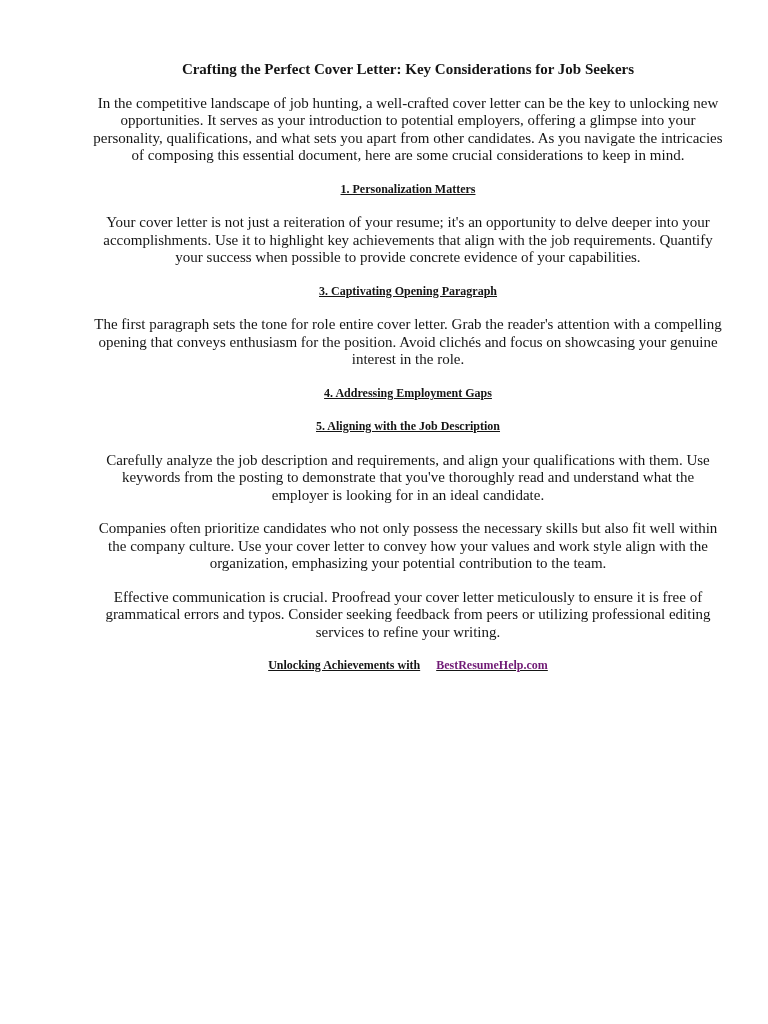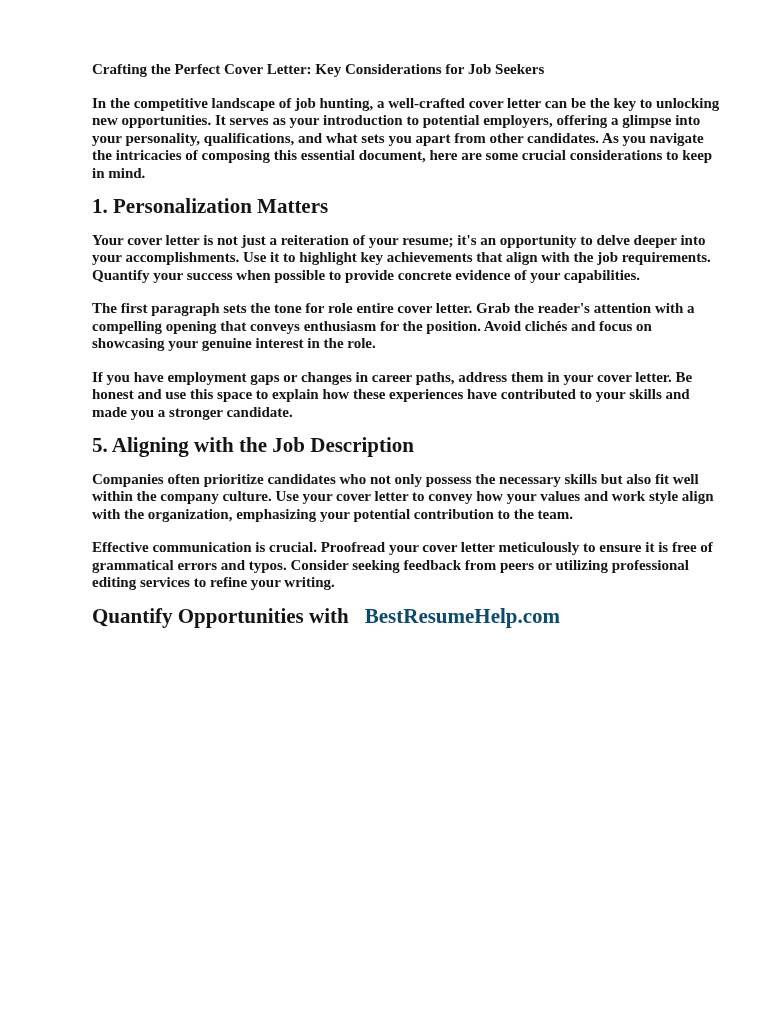--- a/index.html
+++ b/index.html
@@ -15,65 +15,67 @@
     font-family: "Liberation Serif", "DejaVu Serif", serif;
   }
   .page {
     position: absolute;
     top: 61px;
     left: 92px;
     width: 632px;
     color: #151515;
     font-size: 15px;
     line-height: 17.5px;
-    text-align: left;
+    text-align: center;
   }
   .doc-title {
     font-size: 15px;
     font-weight: bold;
     margin: 0 0 16px 0;
     line-height: 17.5px;
   }
   .section-heading {
-    font-size: 21px;
+    font-size: 12px;
     font-weight: bold;
     margin: 16px 0 15px 0;
     line-height: 17.5px;
+    text-decoration: underline;
   }
   .para {
     margin: 16px 0 15px 0;
-    font-weight: bold;
   }
   .promo-link {
-    color: #0c4a6e;
+    color: #701a75;
     font-weight: bold;
     text-decoration: none;
     margin-left: 16px;
     cursor: pointer;
   }
 </style>
 </head>
 <body>
 
 <div class="page">
 
   <h1 class="doc-title">Crafting the Perfect Cover Letter: Key Considerations for Job Seekers</h1>
 
   <p class="para">In the competitive landscape of job hunting, a well-crafted cover letter can be the key to unlocking new opportunities. It serves as your introduction to potential employers, offering a glimpse into your personality, qualifications, and what sets you apart from other candidates. As you navigate the intricacies of composing this essential document, here are some crucial considerations to keep in mind.</p>
 
   <h2 class="section-heading">1. Personalization Matters</h2>
 
   <p class="para">Your cover letter is not just a reiteration of your resume; it's an opportunity to delve deeper into your accomplishments. Use it to highlight key achievements that align with the job requirements. Quantify your success when possible to provide concrete evidence of your capabilities.</p>
 
+  <h2 class="section-heading">3. Captivating Opening Paragraph</h2>
   <p class="para">The first paragraph sets the tone for role entire cover letter. Grab the reader's attention with a compelling opening that conveys enthusiasm for the position. Avoid clichés and focus on showcasing your genuine interest in the role.</p>
 
-  <p class="para">If you have employment gaps or changes in career paths, address them in your cover letter. Be honest and use this space to explain how these experiences have contributed to your skills and made you a stronger candidate.</p>
+  <h2 class="section-heading">4. Addressing Employment Gaps</h2>
 
   <h2 class="section-heading">5. Aligning with the Job Description</h2>
+  <p class="para">Carefully analyze the job description and requirements, and align your qualifications with them. Use keywords from the posting to demonstrate that you've thoroughly read and understand what the employer is looking for in an ideal candidate.</p>
 
   <p class="para">Companies often prioritize candidates who not only possess the necessary skills but also fit well within the company culture. Use your cover letter to convey how your values and work style align with the organization, emphasizing your potential contribution to the team.</p>
 
   <p class="para">Effective communication is crucial. Proofread your cover letter meticulously to ensure it is free of grammatical errors and typos. Consider seeking feedback from peers or utilizing professional editing services to refine your writing.</p>
 
-  <h2 class="section-heading"><span>Quantify Opportunities with</span><a class="promo-link">BestResumeHelp.com</a></h2>
+  <h2 class="section-heading"><span>Unlocking Achievements with</span><a class="promo-link">BestResumeHelp.com</a></h2>
 
 
 </div>
 
 </body></html>

